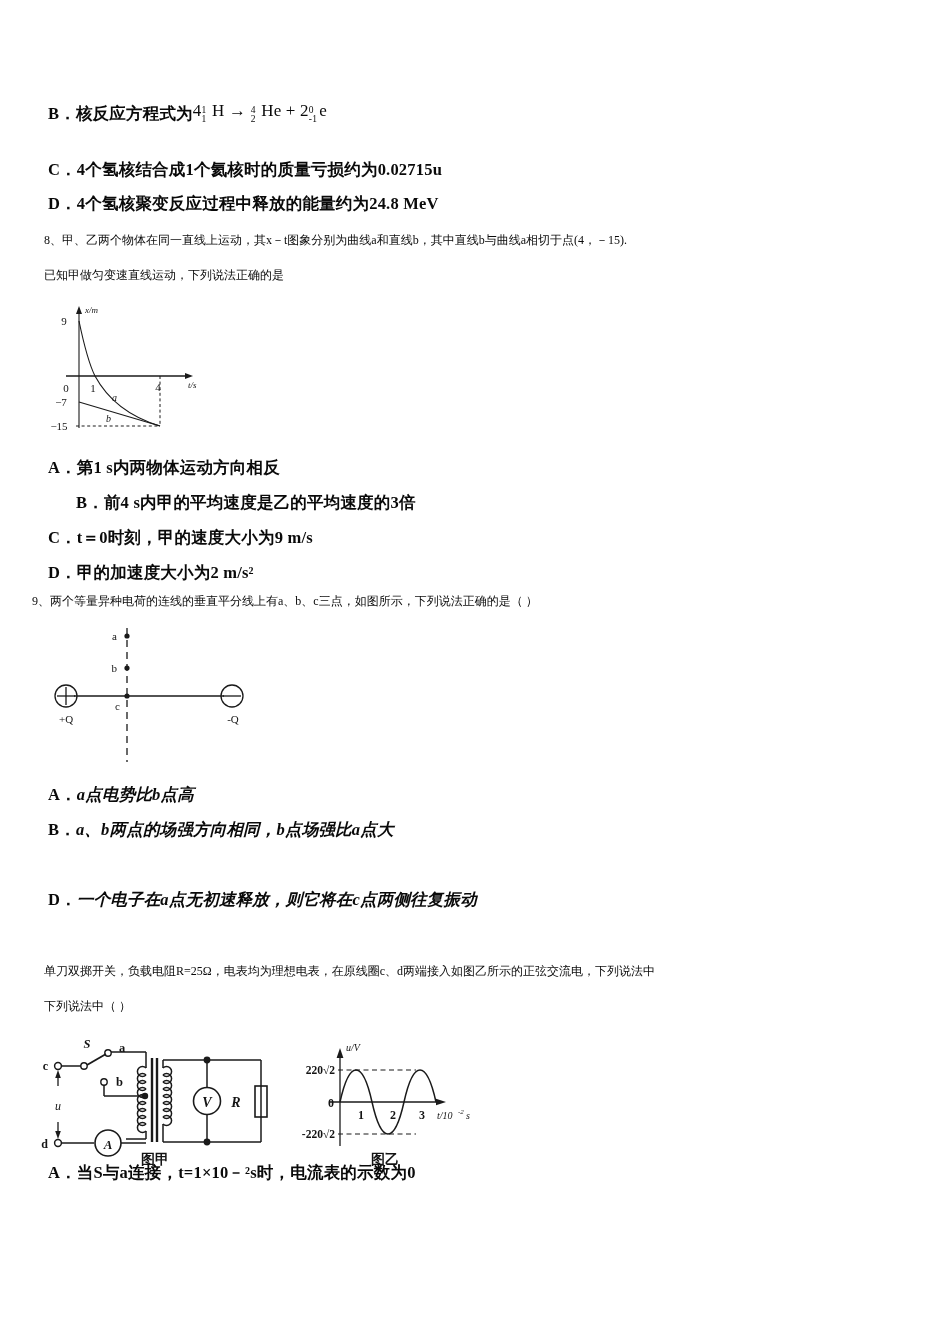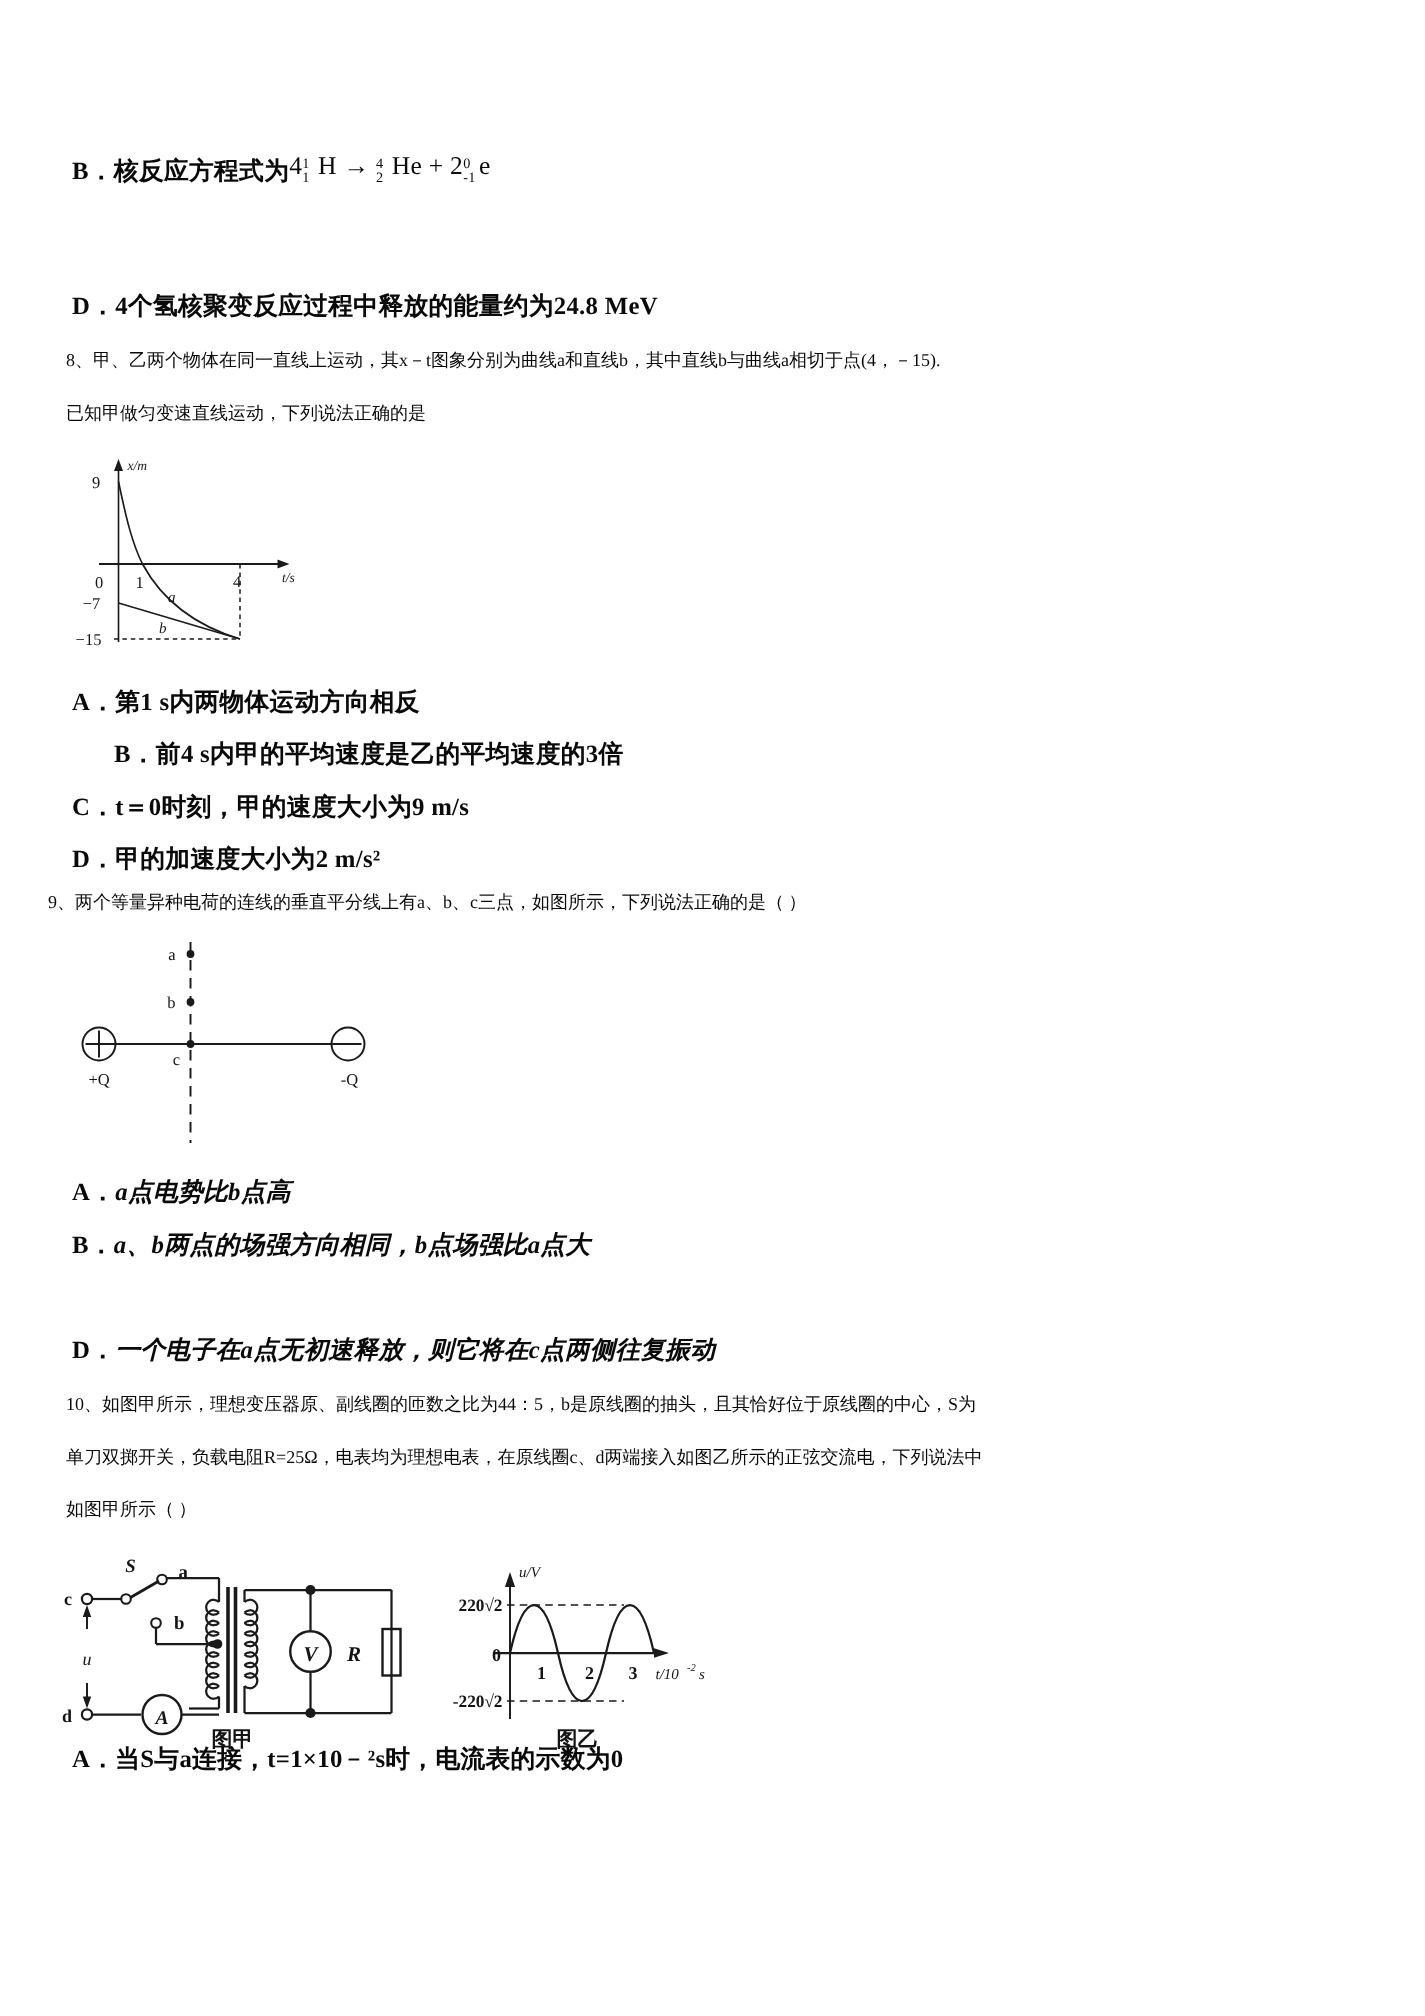--- a/index.html
+++ b/index.html
@@ -85,20 +85,23 @@
 </style>
 </head>
 <body>
 
 <div class="page">
 
   <div class="line" style="left:48px; top:104px;">
     <span class="opt-letter">B．</span><span>核反应方程式为</span><span class="nuc">4<span class="isotope"><sup>1</sup><sub>1</sub></span>H&nbsp;→&nbsp;<span class="isotope"><sup>4</sup><sub>2</sub></span>He&nbsp;+&nbsp;2<span class="isotope"><sup>0</sup><sub>-1</sub></span>e</span>
   </div>
 
+  <div class="line" style="left:48px; top:160px;">
+    <span class="opt-letter">C．</span><span>4个氢核结合成1个氦核时的质量亏损约为0.02715u</span>
+  </div>
 
   <div class="line" style="left:48px; top:194px;">
     <span class="opt-letter">D．</span><span>4个氢核聚变反应过程中释放的能量约为24.8 MeV</span>
   </div>
 
   <div class="qline" style="left:44px; top:233px;">8、甲、乙两个物体在同一直线上运动，其x－t图象分别为曲线a和直线b，其中直线b与曲线a相切于点(4，－15).</div>
   <div class="qline" style="left:44px; top:268px;">已知甲做匀变速直线运动，下列说法正确的是</div>
 
   <div class="fig" style="left:46px; top:300px;">
     <svg width="200" height="135" viewBox="0 0 200 135">
@@ -177,23 +180,22 @@
   <div class="line" style="left:48px; top:785px;">
     <span class="opt-letter">A．</span><span class="it">a点电势比b点高</span>
   </div>
   <div class="line" style="left:48px; top:820px;">
     <span class="opt-letter">B．</span><span class="it">a、b两点的场强方向相同，b点场强比a点大</span>
   </div>
   <div class="line" style="left:48px; top:890px;">
     <span class="opt-letter">D．</span><span class="it">一个电子在a点无初速释放，则它将在c点两侧往复振动</span>
   </div>
 
-  <div class="qline" style="left:44px; top:929px;">10、如图甲所示，理想变压器原、副线圈的匝数之比为44：5，b是原线圈的抽头，且其恰好位于原线圈的中心，S为</div>
   <div class="qline" style="left:44px; top:964px;">单刀双掷开关，负载电阻R=25Ω，电表均为理想电表，在原线圈c、d两端接入如图乙所示的正弦交流电，下列说法中</div>
-  <div class="qline" style="left:44px; top:999px;">如图甲所示（     ）</div>
+  <div class="qline" style="left:44px; top:999px;">下列说法中（     ）</div>
 
   <div class="fig" style="left:40px; top:1038px;">
     <svg width="260" height="130" viewBox="0 0 260 130">
 
       <circle class="stk" cx="18" cy="28" r="3.4" stroke-width="1.5"></circle>
       <text class="flbl" x="8" y="32" font-size="12" font-weight="bold" text-anchor="end">c</text>
 
       <circle class="stk" cx="18" cy="105" r="3.4" stroke-width="1.5"></circle>
       <text class="flbl" x="8" y="110" font-size="12" font-weight="bold" text-anchor="end">d</text>
 

